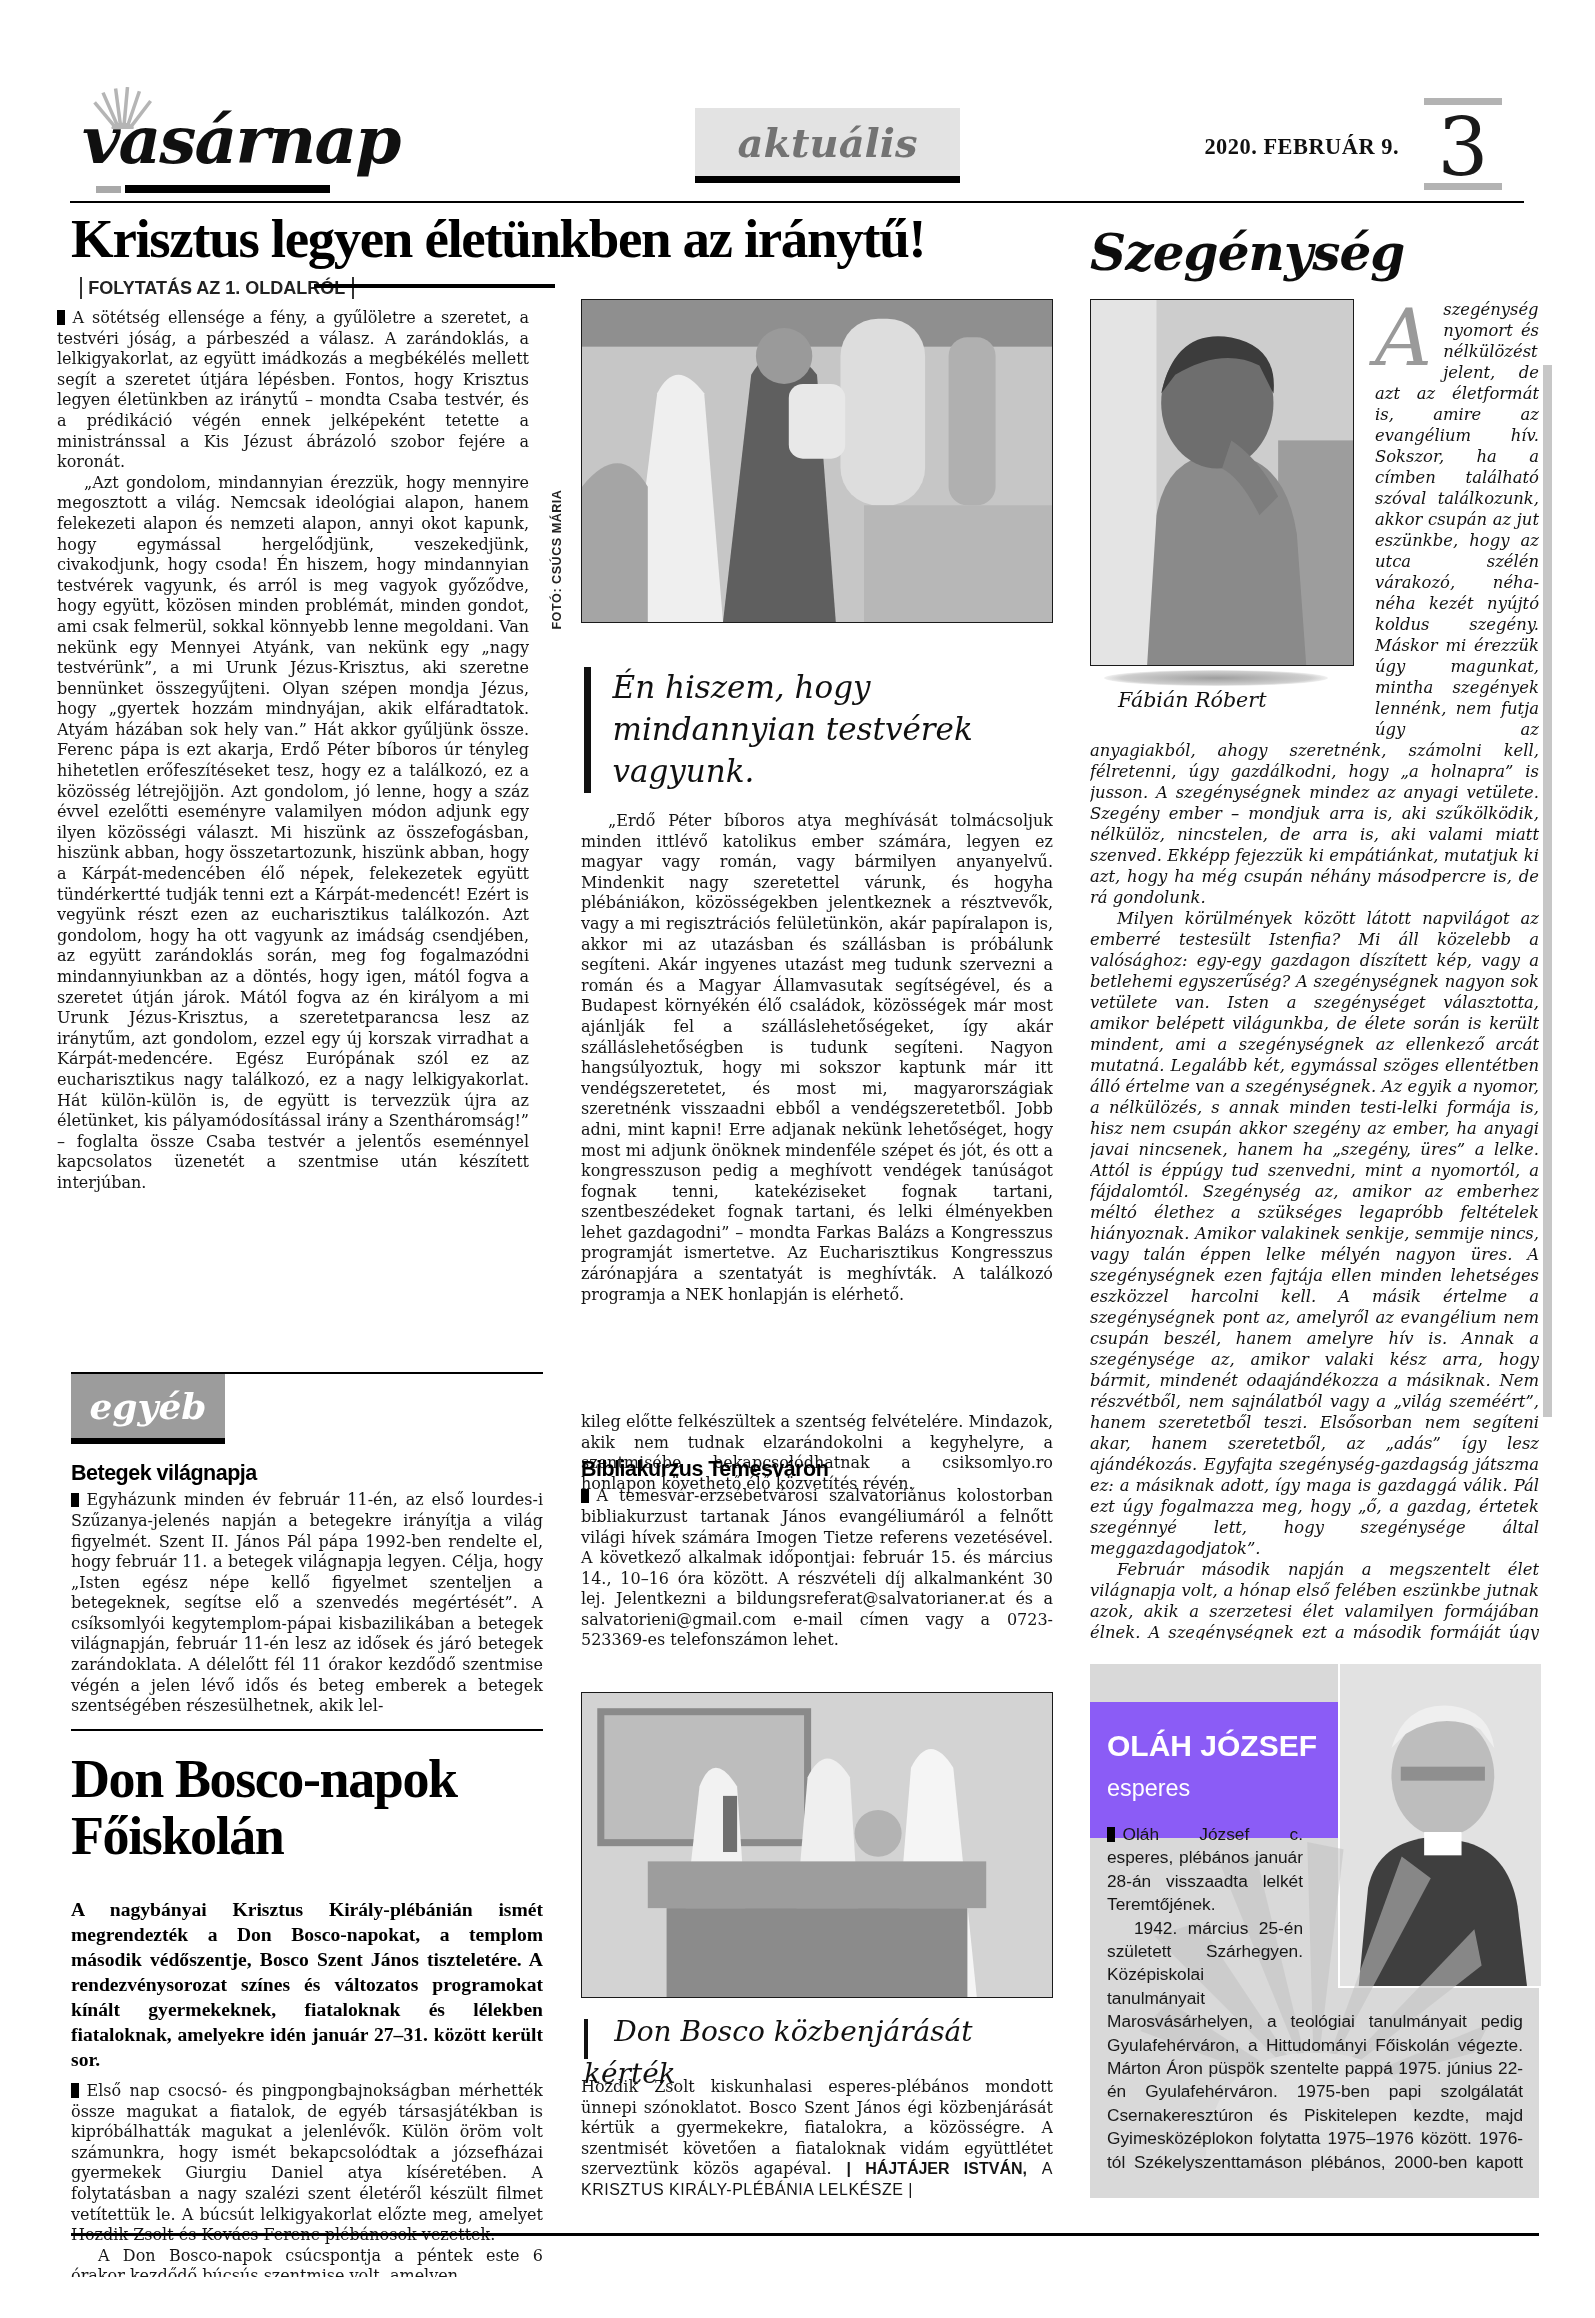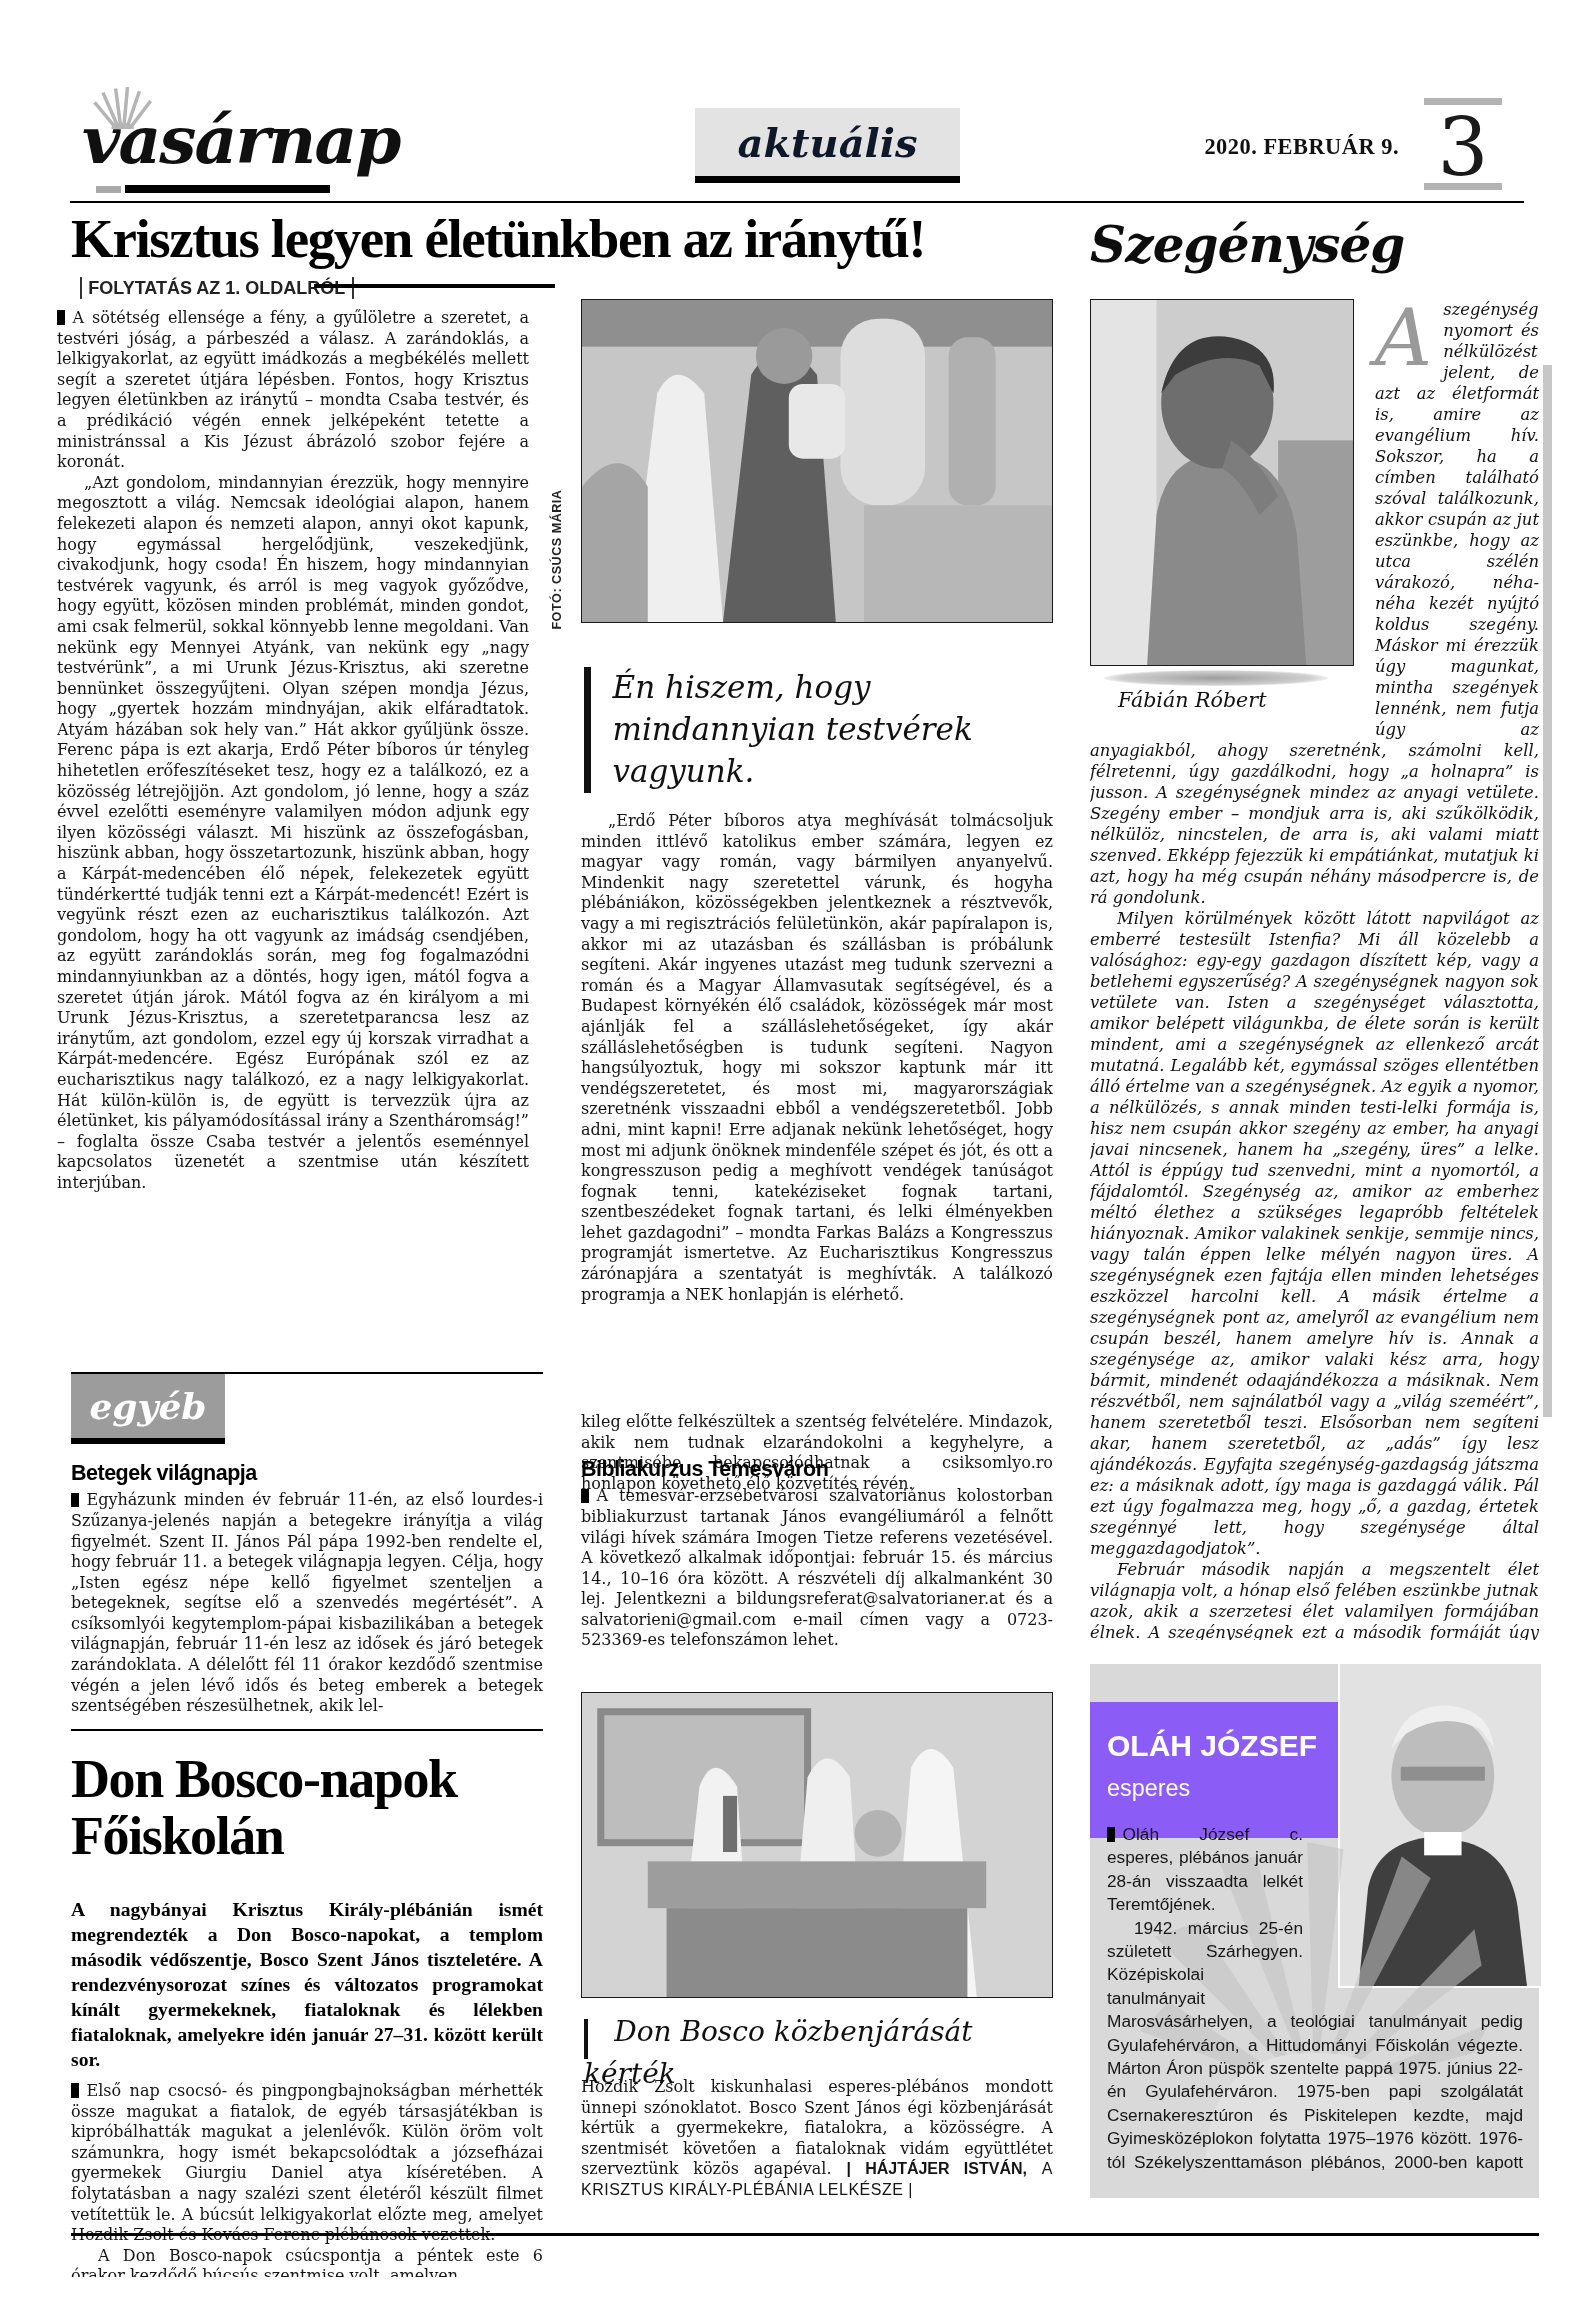--- a/index.html
+++ b/index.html
@@ -4,21 +4,21 @@
 <style>
   html,body{margin:0;padding:0;background:#777;}
   .page{position:relative;width:1595px;height:2319px;background:#fff;overflow:hidden;
         font-family:"DejaVu Serif",serif;color:#141414;}
   .abs{position:absolute;}
   
   .logo-text{font:italic 700 66px/1 "DejaVu Serif",serif;color:#101010;letter-spacing:-1.9px;}
   .logo-bar-gray{background:#a9a9a9;}
   .logo-bar-black{background:#000;}
   .section-box{background:#e3e3e3;border-bottom:7.5px solid #000;text-align:center;}
-  .section-box span{font:italic 700 40px/70px "DejaVu Serif",serif;color:#0f172a;}
+  .section-box span{font:italic 700 40px/70px "DejaVu Serif",serif;color:#737373;}
   .page-date{font:700 22.4px/1 "Liberation Serif",serif;letter-spacing:0.5px;color:#111;white-space:nowrap;}
   .page-num{font:400 80px/1 "DejaVu Serif",serif;color:#1a1a1a;text-align:center;}
   .num-bar{background:#b3b3b3;}
   .header-rule{background:#000;}
   
   .main-headline{font:700 55px/1.02 "Liberation Serif",serif;letter-spacing:-1.4px;color:#000;}
   .kicker{font:700 18px/1 "Liberation Sans",sans-serif;letter-spacing:0;color:#222;}
   .kicker .vbar{display:inline-block;width:2.3px;height:21.5px;background:#333;vertical-align:-4.2px;margin:0 6.5px;}
   .kicker-line{background:#000;}
   
@@ -37,21 +37,21 @@
   .photo-credit{font:700 12.6px/1 "Liberation Sans",sans-serif;letter-spacing:0.5px;color:#222;
                 transform:rotate(-90deg);transform-origin:left bottom;white-space:nowrap;}
   .caption-italic{font:italic 400 20.6px/1.2 "DejaVu Serif",serif;color:#111;}
   .photo-shadow{background:radial-gradient(ellipse at center,#9e9e9e 0%,#cfcfcf 60%,#fff 75%);
                 border-radius:50%;}
   
   .hirek-rule{background:#000;}
   .hirek-box{background:#9c9c9c;border-bottom:6.5px solid #000;text-align:center;}
   .hirek-box span{font:italic 700 36px/64px "DejaVu Serif",serif;color:#fff;}
   
-  .szeg-title{font:italic 600 50px/1 "DejaVu Serif",serif;color:#0d0d0d;letter-spacing:-0.9px;}
+  .szeg-title{font:italic 600 50px/1 "DejaVu Serif",serif;color:#0d0d0d;letter-spacing:-0.9px;margin-top:8px;}
   .szeg-body{font:italic 400 16.4px/21px "DejaVu Serif",serif;text-align:justify;color:#111;}
   .szeg-body p{margin:0;}
   .dropcap{float:left;font:italic 400 79px/0.8 "DejaVu Serif",serif;color:#9a9a9a;
            margin:8.4px 11.2px 0 0;}
   .gray-vrule{background:#c7c7c7;}
   
   .db-headline{font:700 54px/1.05 "Liberation Serif",serif;letter-spacing:-1.4px;color:#000;}
   .db-lead{font:700 19.6px/25px "Liberation Serif",serif;text-align:justify;color:#000;}
   .db-caption-bar{display:inline-block;width:4.2px;height:40px;background:#111;vertical-align:middle;margin-right:26px;}
   .db-caption{font:italic 400 28px/1.1 "DejaVu Serif",serif;color:#111;}

